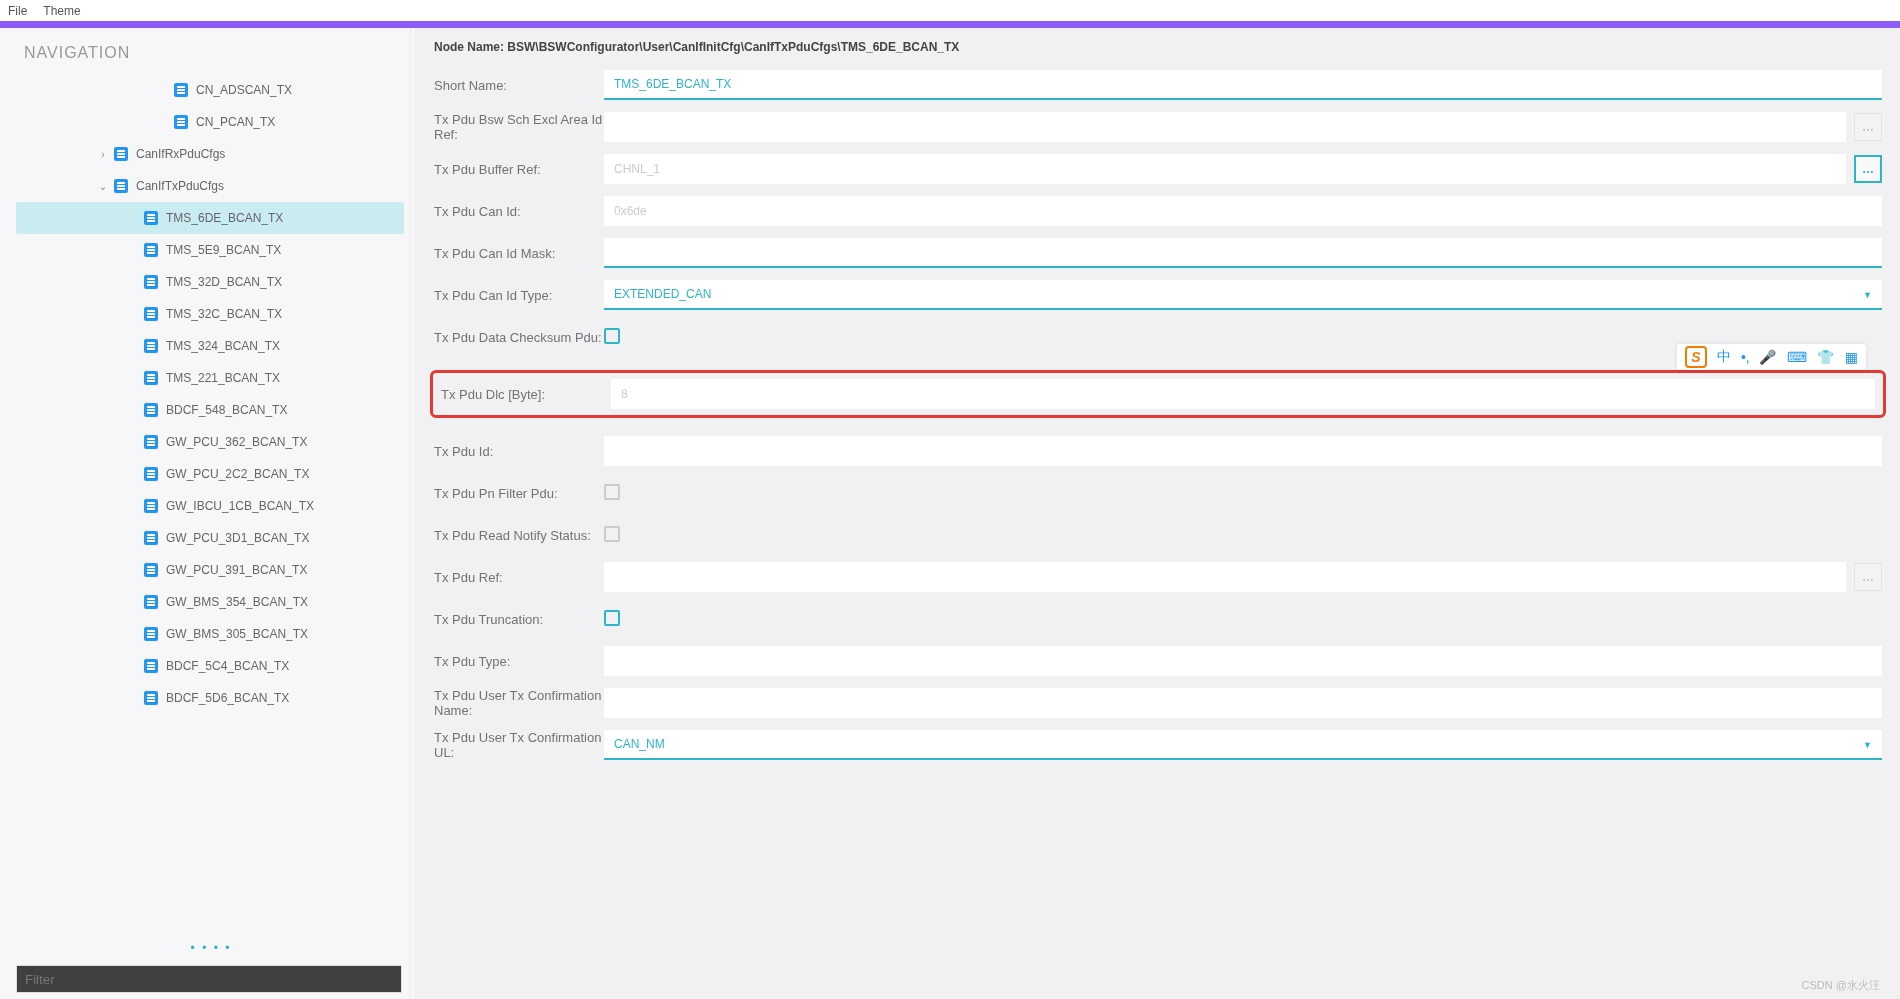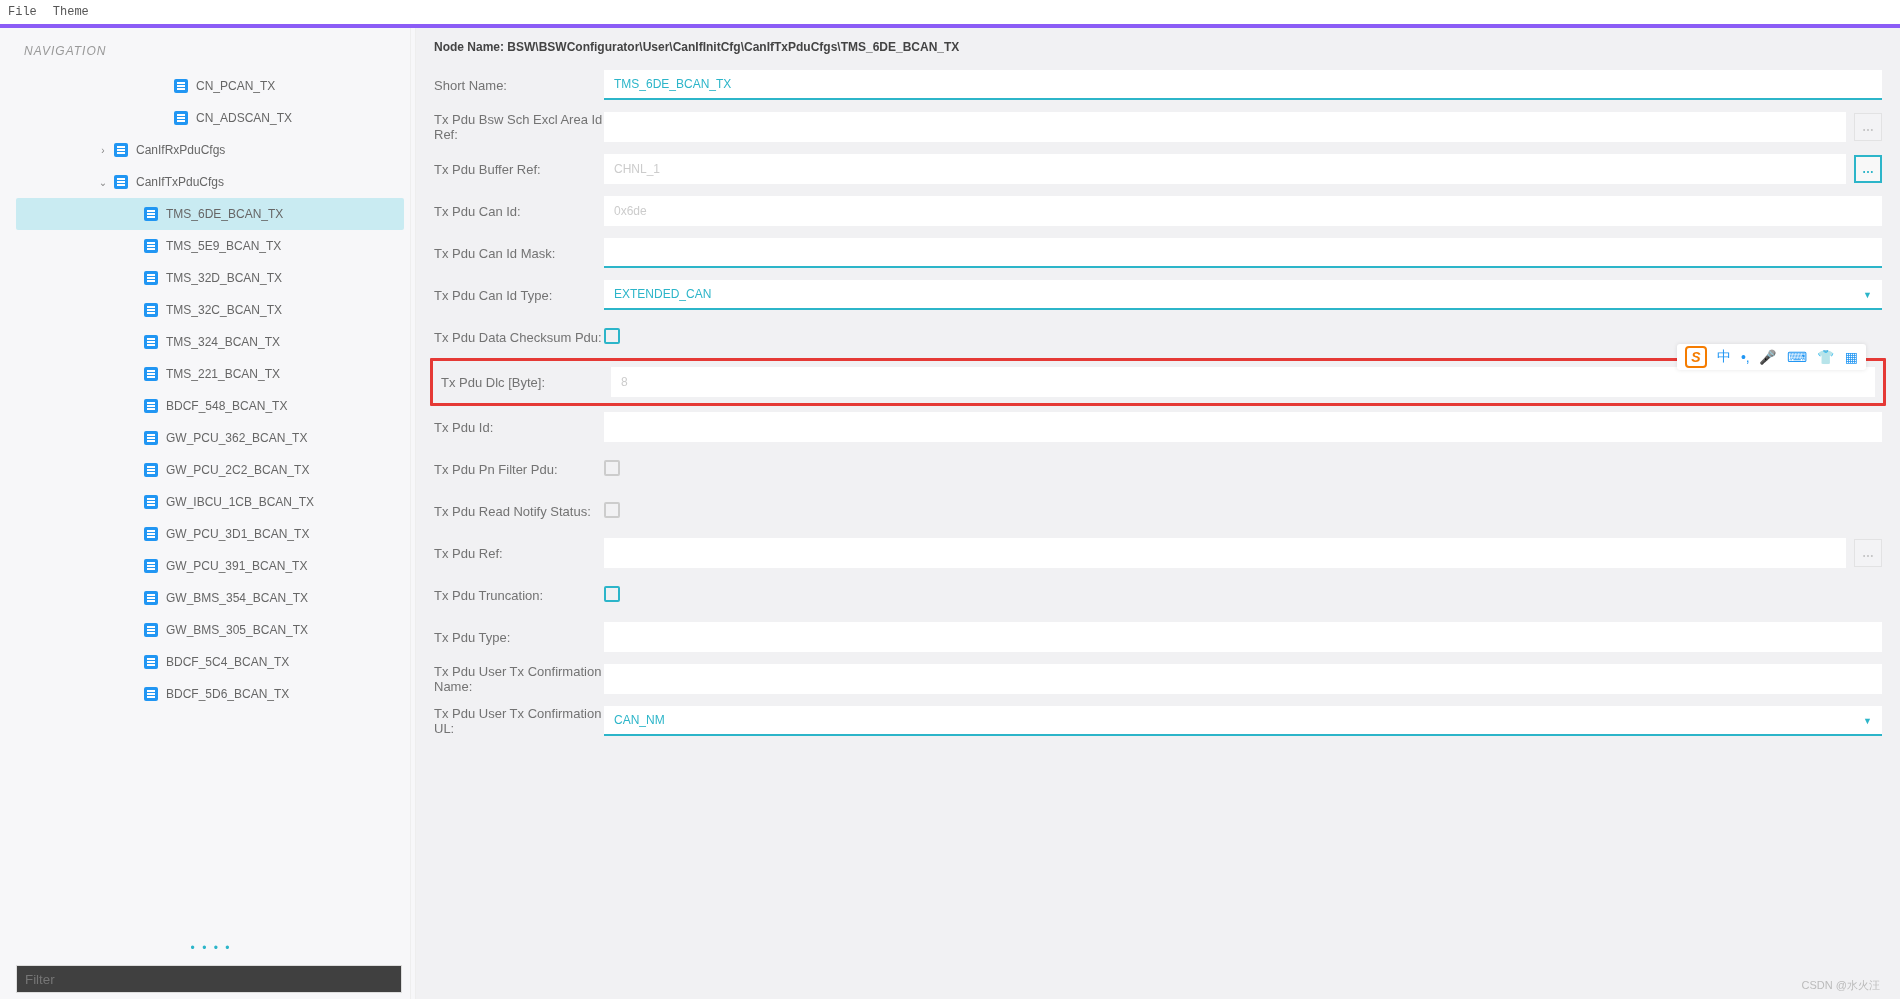--- a/index.html
+++ b/index.html
@@ -1,21 +1,21 @@
 <!DOCTYPE html>
 <html><head>
 <meta charset="utf-8">
 <style>
   * { box-sizing: border-box; margin: 0; padding: 0; }
   html, body { width: 1900px; height: 999px; font-family: Arial, sans-serif; font-size: 12px; background: #fff; color: #555; overflow: hidden; }
-  .menubar { height: 28px; display: flex; align-items: center; padding: 0 8px; border-bottom: 4px solid #8b5cf6; gap: 16px; color: #555; font-family: Liberation Mono, monospace; }
+  .menubar { height: 28px; display: flex; align-items: center; padding: 0 8px; border-bottom: 7px solid #8b5cf6; gap: 16px; color: #555; }
   .menubar span { cursor: pointer; }
   .main { display: flex; height: calc(100% - 28px); }
   .sidebar { width: 410px; background: #f7f7f9; display: flex; flex-direction: column; padding: 12px 4px 4px 16px; }
-  .nav-title { color: #999; font-size: 12px; letter-spacing: 1px; padding: 4px 8px 12px; font-style: italic; }
+  .nav-title { color: #999; font-size: 16px; letter-spacing: 1px; padding: 4px 8px 12px; }
   .tree { flex: 1; overflow-y: auto; padding-right: 2px; }
   .tree-row { display: flex; align-items: center; height: 32px; padding-left: var(--indent,0); color: #666; cursor: pointer; border-radius: 2px; }
   .tree-row.selected { background: #c9ebf2; }
   .chev { width: 14px; text-align: center; color: #888; font-size: 10px; margin-right: 4px; }
   .ticon { width: 14px; height: 14px; background: #2196f3; border-radius: 2px; margin-right: 8px; display: inline-flex; align-items: center; justify-content: center; }
   .ticon::after { content: ""; width: 8px; height: 2px; background: #fff; box-shadow: 0 -3px 0 #fff, 0 3px 0 #fff; }
   .tree-dots { text-align:center; font-size:12px; color:#2cb5c9; letter-spacing:2px; padding:4px 0;}
   .filter-wrap { padding: 6px 4px 2px 0; }
   .filter { width: 100%; height: 28px; border: 1px solid #ddd; padding: 0 8px; color: #999; background:#404040;}
   .divider { width: 6px; background: #f7f7f9; border-left: 1px solid #eee; border-right: 1px solid #eee; }
@@ -29,21 +29,21 @@
   .input.teal-text { color: #2cb5c9; font-weight: 500; }
   .input.faded { color: #ccc; }
   .input.plain { background: #fff; }
   .underline { border-bottom: 2px solid #2cb5c9; }
   .chkbox { width: 16px; height: 16px; border: 2px solid #ccc; display: inline-block; border-radius: 2px; }
   .chkbox.teal { border-color: #2cb5c9; }
   .select-caret { position: absolute; right: 10px; top: 50%; transform: translateY(-50%); font-size: 9px; color: #2cb5c9; }
   .ellipsis-btn { width: 28px; height: 28px; border: 1px solid #ccc; background: #f8f8f8; margin-left: 8px; color: #888; font-weight: bold; display:flex; align-items:center; justify-content:center; cursor:pointer; flex-shrink:0;}
   .ellipsis-btn.disabled { opacity: .4; cursor: default; }
   .ellipsis-btn.teal { border: 2px solid #2cb5c9; color: #2cb5c9; }
-  .highlight-box { border: 3px solid #e53935; border-radius: 1px; padding: 0 8px; margin: 0 -4px; position: relative; }
+  .highlight-box { border: 3px solid #e53935; border-radius: 6px; padding: 0 8px; margin: 12px -4px; position: relative; }
   .watermark { position: absolute; right: 20px; bottom: 6px; color: #bbb; font-size: 11px; }
   .ime-bar { position: absolute; right: 34px; top: 316px; display: flex; align-items: center; gap: 10px; background: #fff; padding: 2px 8px; border-radius: 3px; box-shadow: 0 0 4px rgba(0,0,0,.1); z-index: 50; }
   .ime-s { width: 22px; height: 22px; border: 2px solid #f57c00; border-radius: 4px; color: #f57c00; font-weight: bold; display:flex;align-items:center;justify-content:center;font-size:14px;font-style:italic;}
   .ime-ico { color: #2196f3; font-size: 14px; cursor:pointer; }
   
   .tree::-webkit-scrollbar, .form::-webkit-scrollbar { width: 6px; }
   .tree::-webkit-scrollbar-thumb, .form::-webkit-scrollbar-thumb { background: #ccc; border-radius:3px;}
 </style>
 </head>
 <body>
@@ -53,26 +53,26 @@
   <span>Theme</span>
 </div>
 
 <div class="main">
   <div class="sidebar">
     <div class="nav-title">NAVIGATION</div>
     <div class="tree" id="tree">
         <div class="tree-row" style="--indent: 140px;">
           <span class="chev"></span>
           <span class="ticon"></span>
+          <span>CN_ADSCAN_TX</span>
+        </div>
+        <div class="tree-row" style="--indent: 140px;">
+          <span class="chev"></span>
+          <span class="ticon"></span>
           <span>CN_PCAN_TX</span>
-        </div>
-        <div class="tree-row" style="--indent: 140px;">
-          <span class="chev"></span>
-          <span class="ticon"></span>
-          <span>CN_ADSCAN_TX</span>
         </div>
         <div class="tree-row" style="--indent: 80px;">
           <span class="chev">›</span>
           <span class="ticon"></span>
           <span>CanIfRxPduCfgs</span>
         </div>
         <div class="tree-row" style="--indent: 80px;">
           <span class="chev">⌄</span>
           <span class="ticon"></span>
           <span>CanIfTxPduCfgs</span>

